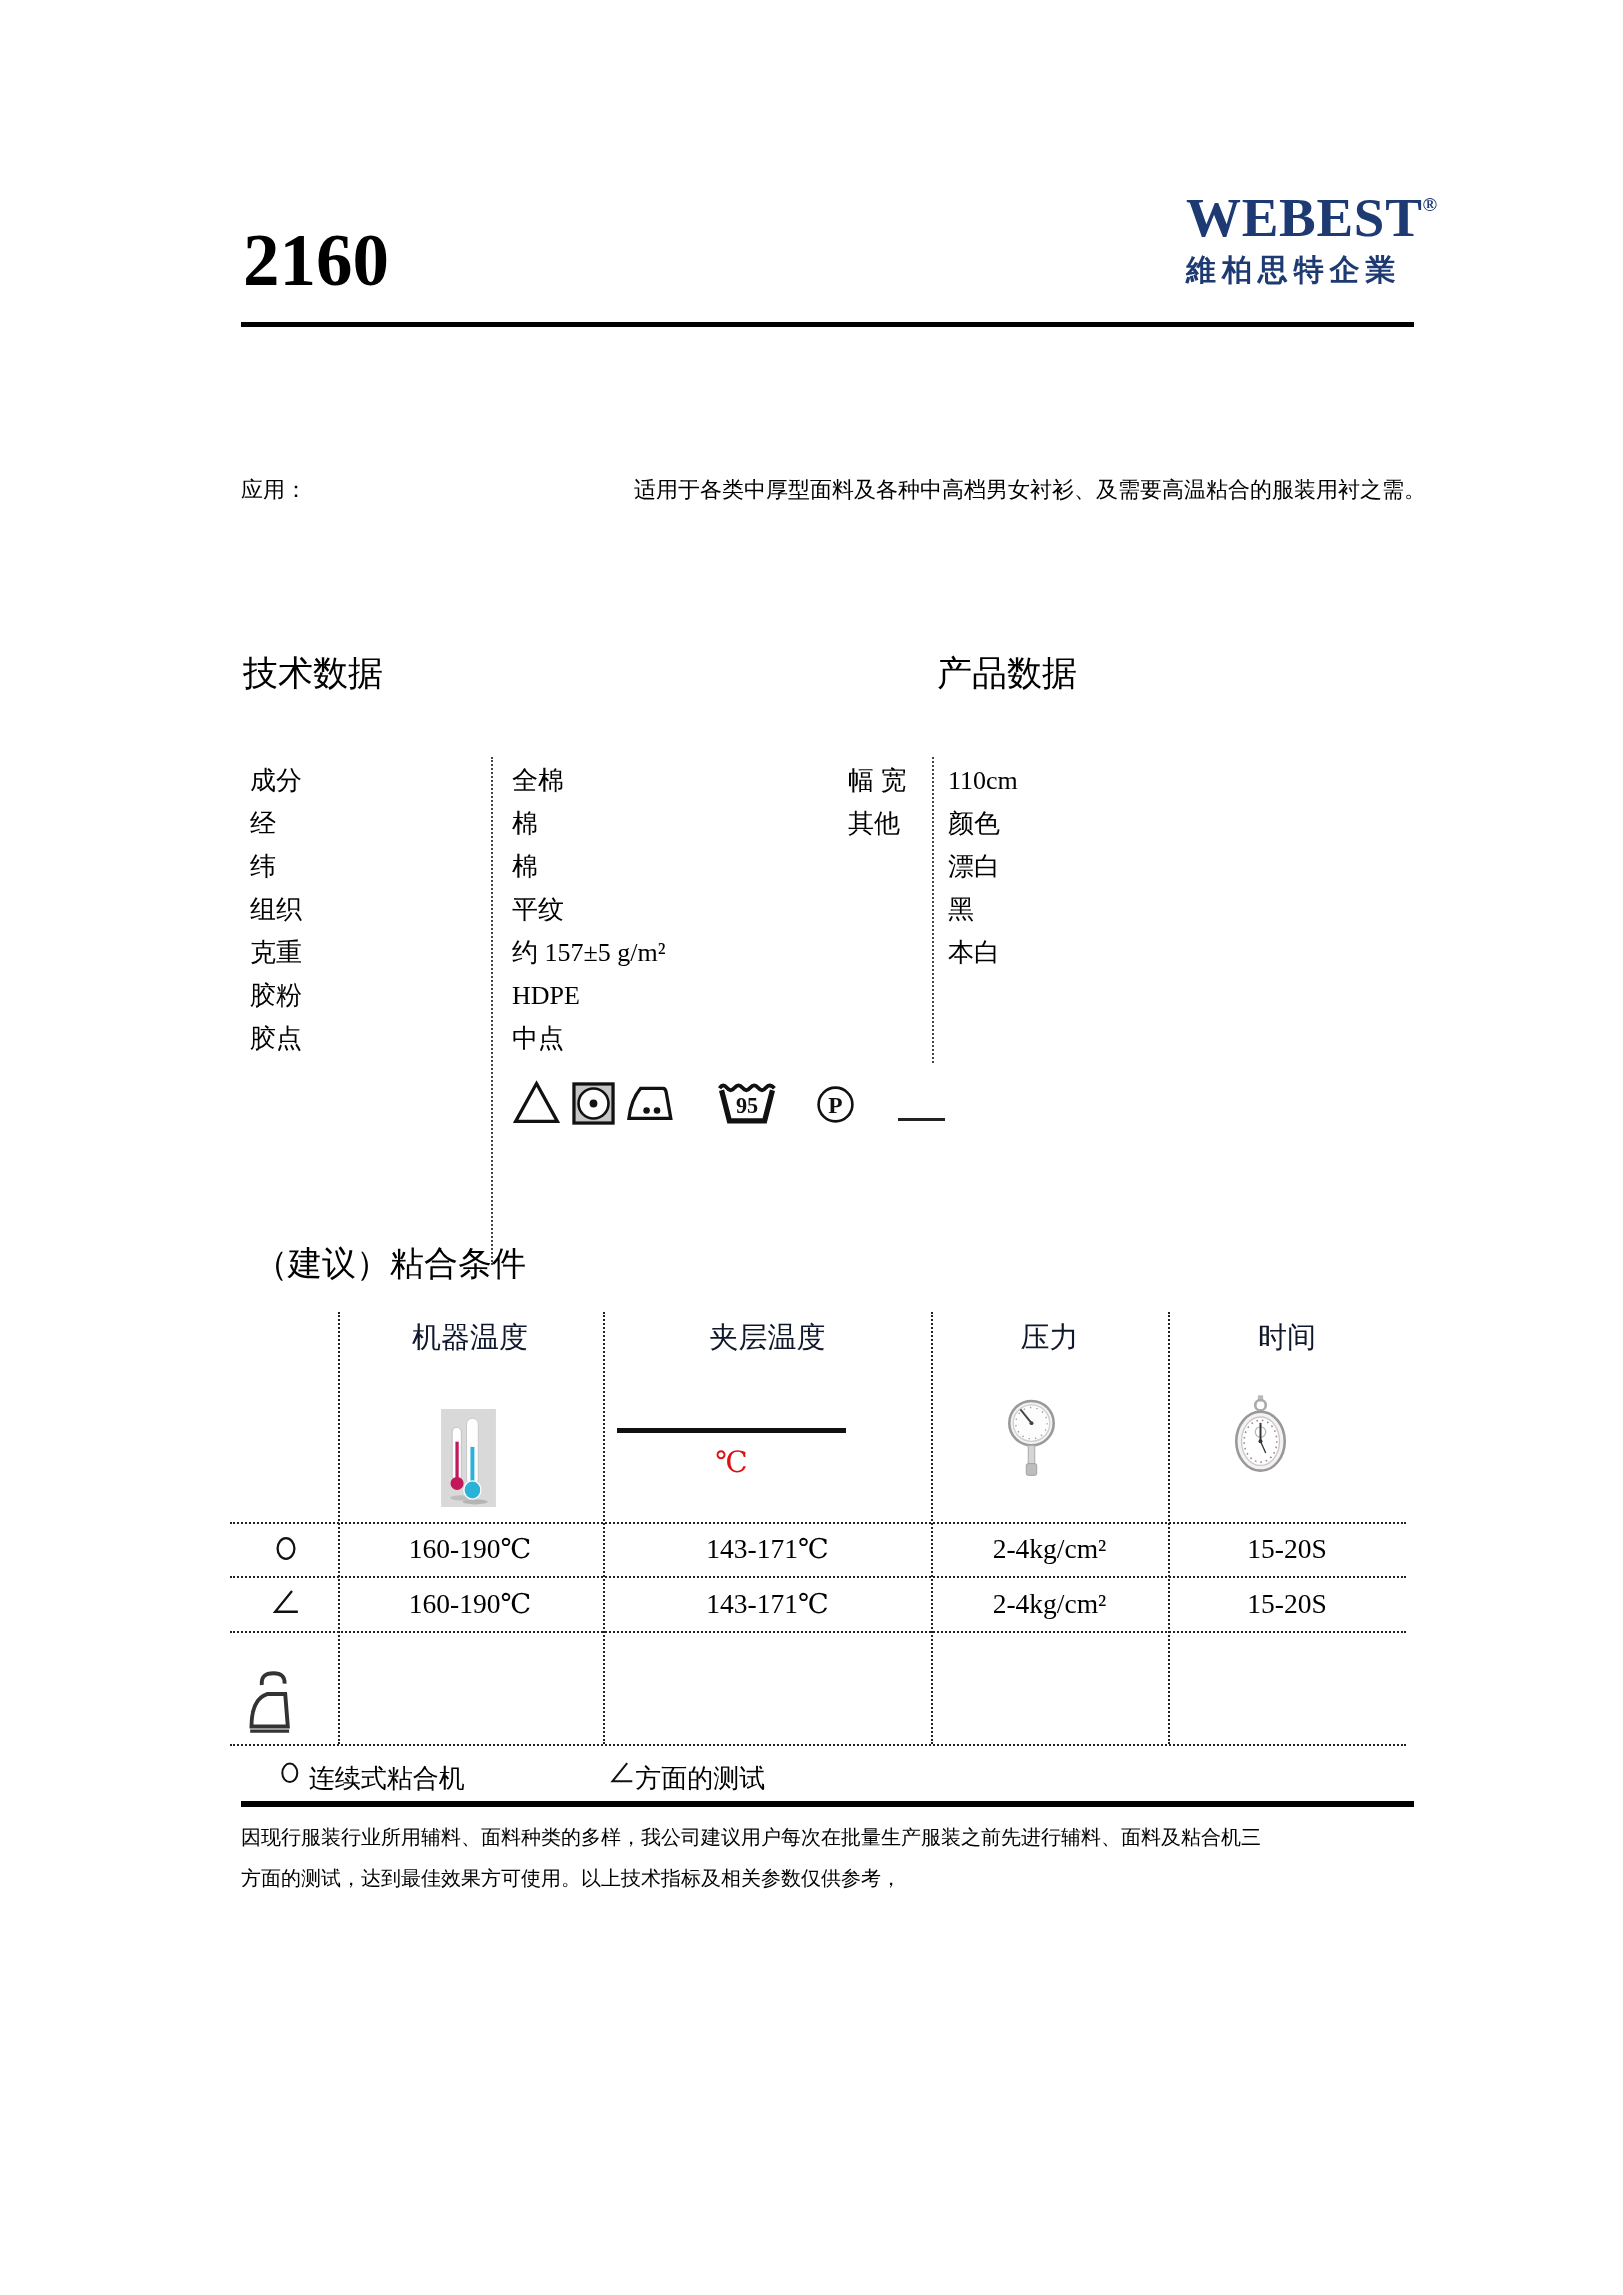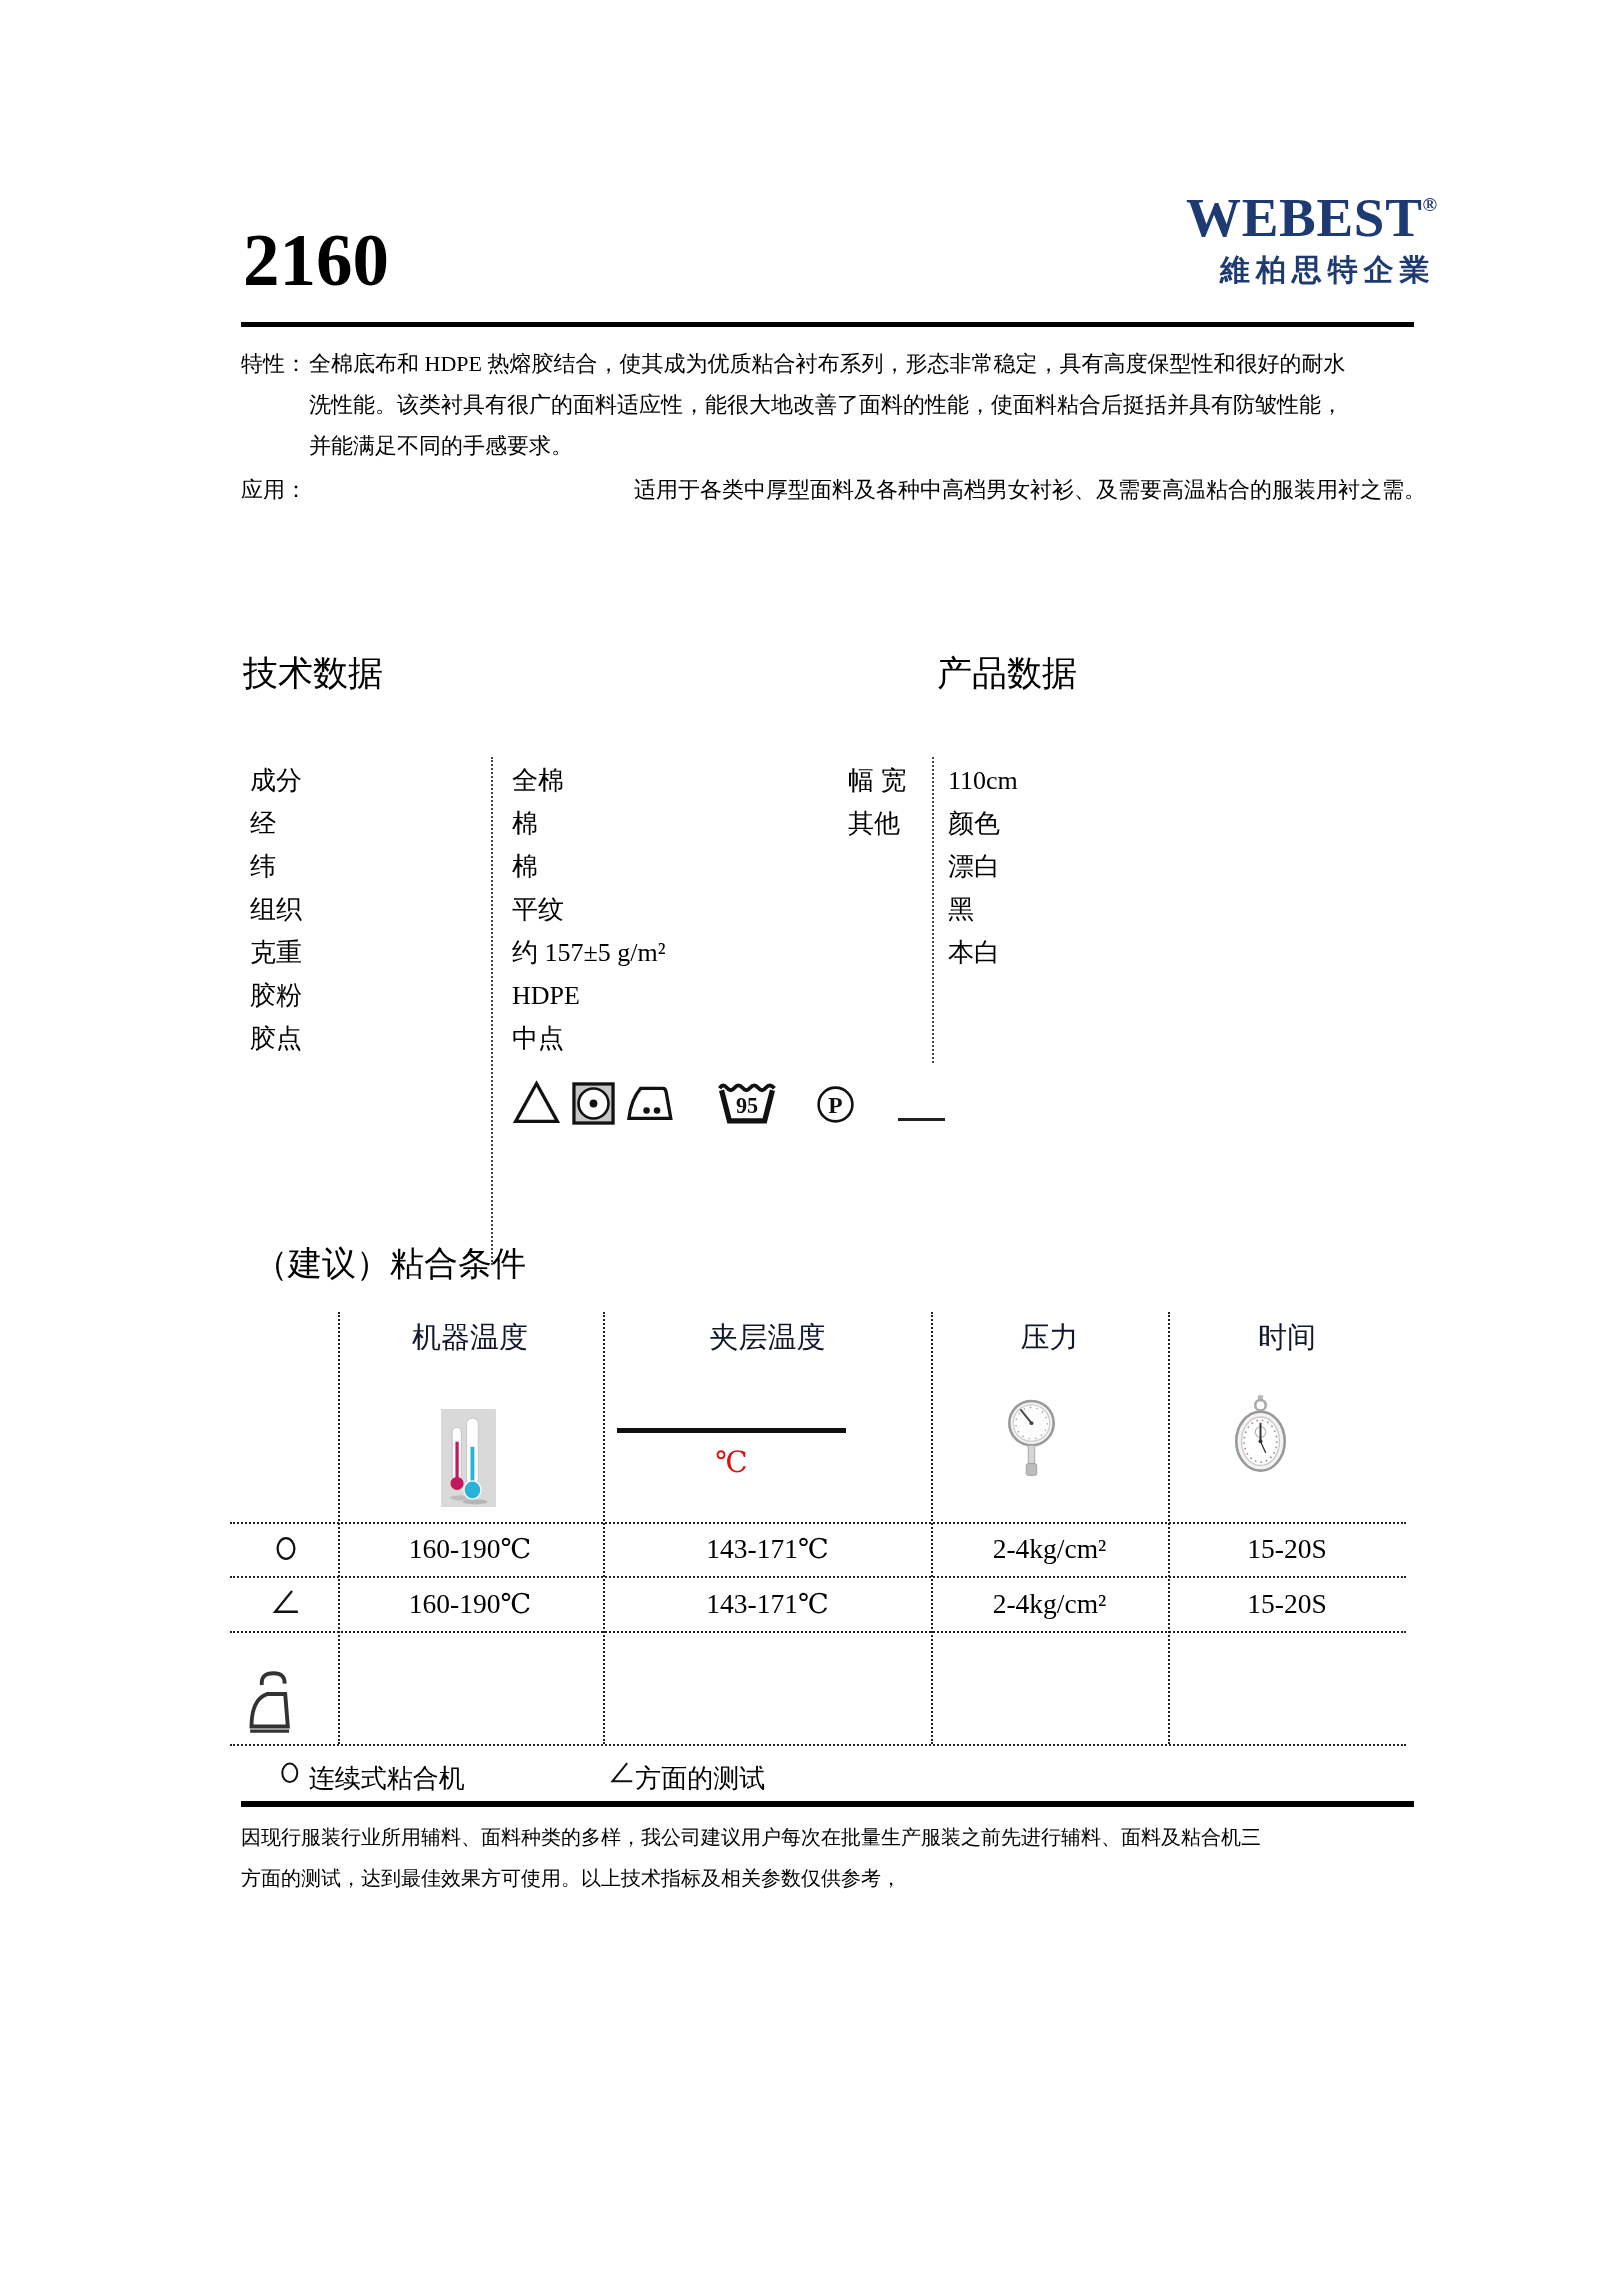--- a/index.html
+++ b/index.html
@@ -8,21 +8,21 @@
     font-family:"Liberation Serif","DejaVu Serif",serif; color:#000;
     overflow:hidden;
   }
   [data-interactable]{box-sizing:border-box;}
 
   
   .product-code{position:absolute;left:243px;top:224px;font-size:73px;font-weight:bold;line-height:1;}
   .logo{position:absolute;left:1186px;top:190px;width:236px;color:#1e3a72;}
   .logo-en{font-size:55px;font-weight:bold;line-height:1;letter-spacing:0.7px;white-space:nowrap;}
   .logo-en sup{font-size:19.6px;vertical-align:25px;}
-  .logo-cn{font-family:"Liberation Sans","DejaVu Sans",sans-serif;font-size:30px;font-weight:bold;letter-spacing:5.9px;margin-top:5.2px;white-space:nowrap;margin-left:34px;}
+  .logo-cn{font-family:"Liberation Sans","DejaVu Sans",sans-serif;font-size:30px;font-weight:bold;letter-spacing:5.9px;margin-top:5.2px;white-space:nowrap;}
   .rule{position:absolute;background:#000;}
   .top-rule{left:241px;top:322px;width:1173px;height:5.2px;}
   .bottom-rule{left:241px;top:1801px;width:1173px;height:5.9px;}
 
   
   .para{position:absolute;left:241px;width:1185px;font-size:22px;line-height:41px;display:flex;}
   .para .plabel{flex:0 0 68px;white-space:nowrap;}
   .para .plines span{display:block;white-space:nowrap;}
   .feature{top:343px;}
   .application{top:469px;justify-content:space-between;}
@@ -89,28 +89,20 @@
 
 <div class="page" data-interactable="false">
 
   <div class="product-code" data-interactable="false">2160</div>
   <div class="logo" data-interactable="false">
     <div class="logo-en" data-interactable="false"><span data-interactable="false">WEBEST</span><sup data-interactable="false">®</sup></div>
     <div class="logo-cn" data-interactable="false">維柏思特企業</div>
   </div>
   <div class="rule top-rule" data-interactable="false"></div>
 
-  <div class="para feature" data-interactable="false">
-    <span class="plabel" data-interactable="false">特性：</span>
-    <span class="plines" data-interactable="false">
-      <span data-interactable="false">全棉底布和 HDPE 热熔胶结合，使其成为优质粘合衬布系列，形态非常稳定，具有高度保型性和很好的耐水</span>
-      <span data-interactable="false">洗性能。该类衬具有很广的面料适应性，能很大地改善了面料的性能，使面料粘合后挺括并具有防皱性能，</span>
-      <span data-interactable="false">并能满足不同的手感要求。</span>
-    </span>
-  </div>
   <div class="para application" data-interactable="false">
     <span class="plabel" data-interactable="false">应用：</span>
     <span class="plines" data-interactable="false">
       <span data-interactable="false">适用于各类中厚型面料及各种中高档男女衬衫、及需要高温粘合的服装用衬之需。</span>
     </span>
   </div>
 
   <div class="sec-title tech-title" data-interactable="false">技术数据</div>
   <div class="sec-title prod-title" data-interactable="false">产品数据</div>
 

